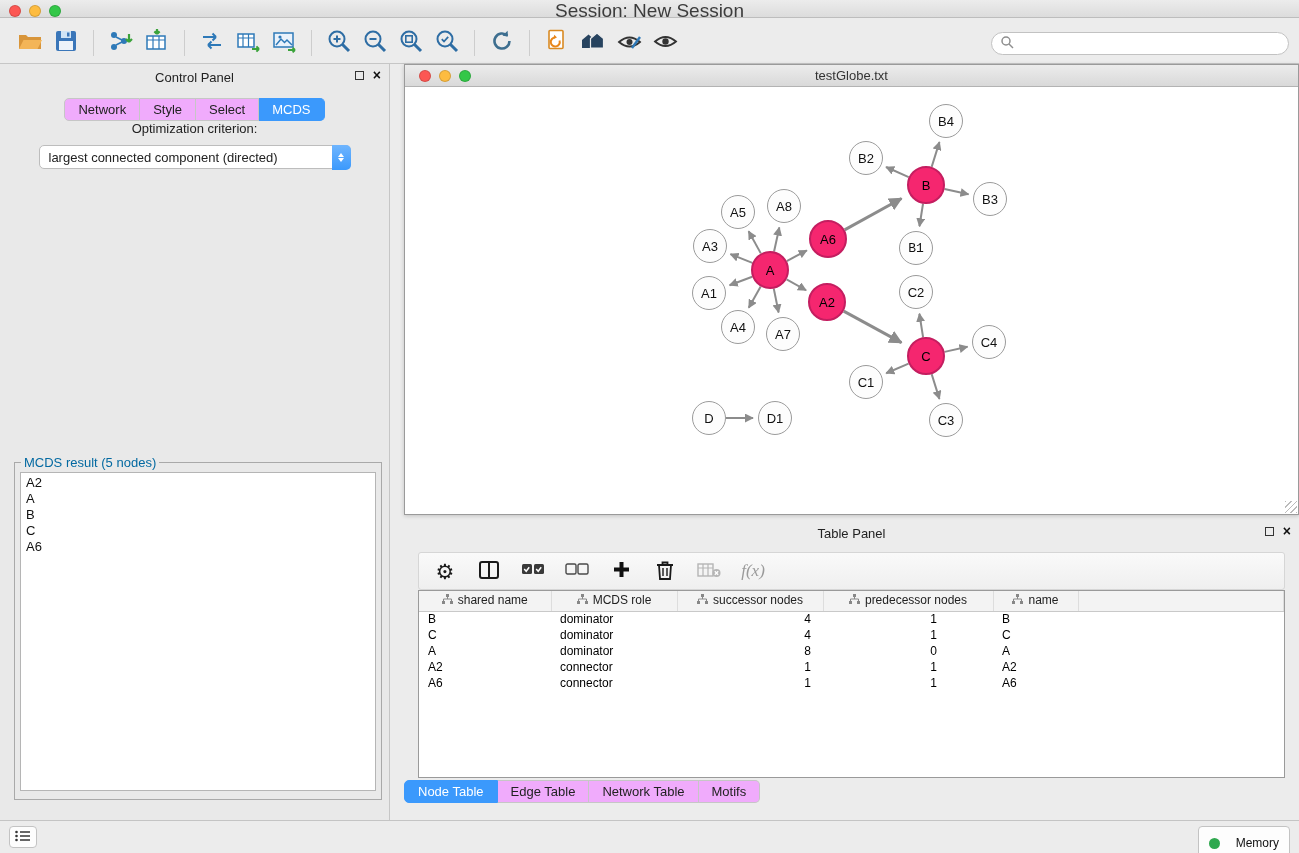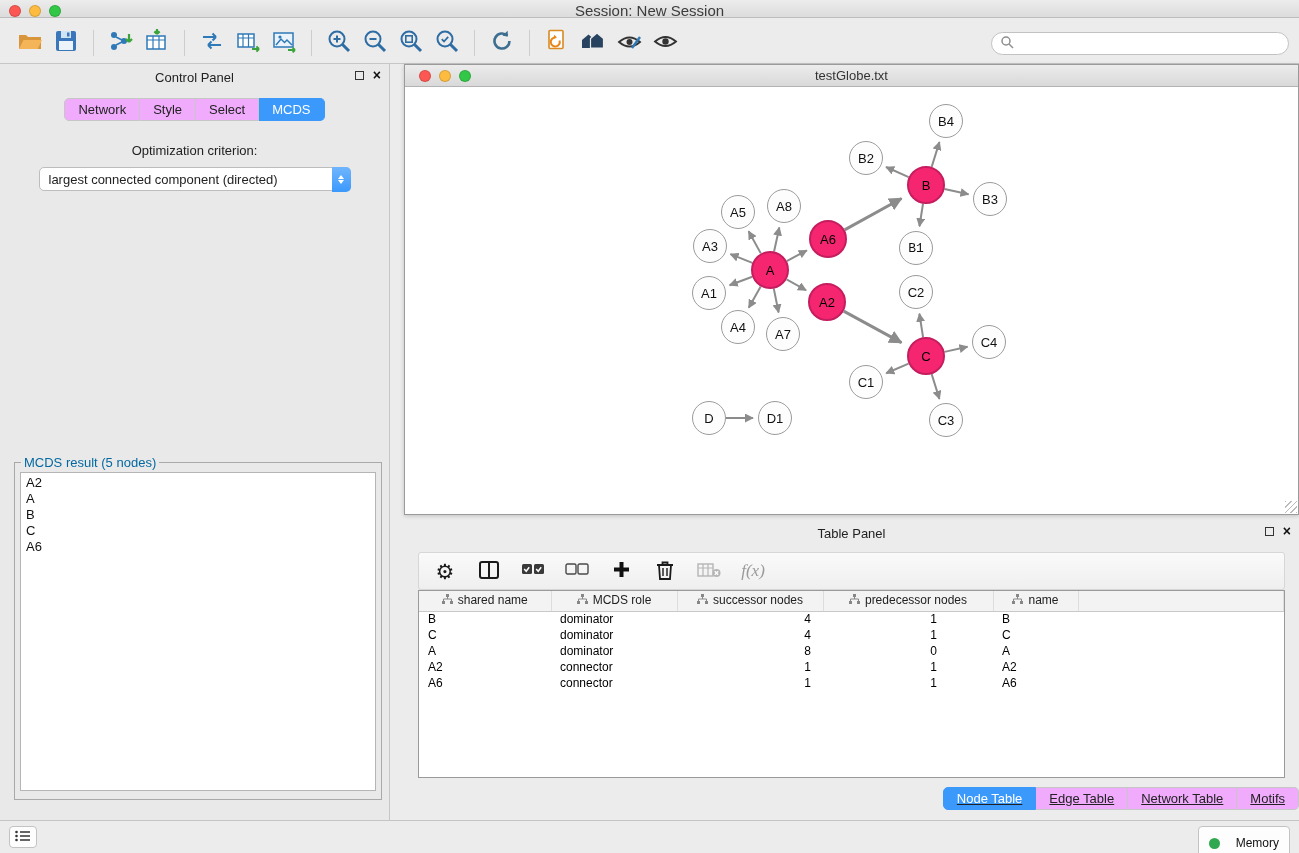--- a/index.html
+++ b/index.html
@@ -8,21 +8,21 @@
     font-family:"Liberation Sans", sans-serif;
     background:#ECECEC; color:#222; font-size:13px;
     position:relative; overflow:hidden;
     -webkit-font-smoothing:antialiased;
   }
   
   .titlebar {
     position:absolute; top:0; left:0; right:0; height:18px;
     background:linear-gradient(#ECECEC,#DCDCDC);
     border-bottom:1px solid #BDBDBD;
-    text-align:center; line-height:21px; font-size:15px; color:#3c3c3c;
+    text-align:center; line-height:21px; font-size:19px; color:#3c3c3c;
   }
   .traffic { position:absolute; left:9px; top:5px; display:flex; gap:8px; }
   .light { width:12px; height:12px; border-radius:50%; display:inline-block; border:1px solid rgba(0,0,0,.15); }
   .light.red { background:#FC5753; } .light.yellow { background:#FDBC40; } .light.green { background:#33C748; }
   
   .toolbar {
     position:absolute; top:22px; left:0; right:0; height:42px;
     background:#ECECEC; border-bottom:1px solid #C6C6C6;
     display:flex; align-items:center; padding-left:12px;
   }
@@ -45,21 +45,21 @@
   .close-x { font-weight:bold; font-size:14px; line-height:10px; color:#111; }
   .seg { display:flex; justify-content:center; }
   .cp-tabs { margin-top:8px; }
   .seg-btn {
     background:#f0abfc; border:1px solid #C6C6C6; border-left:none;
     padding:3px 13px; font-size:13px; color:#222; cursor:default; white-space:nowrap;
   }
   .seg-btn.first { border-left:1px solid #C6C6C6; border-radius:5px 0 0 5px; }
   .seg-btn.last  { border-radius:0 5px 5px 0; }
   .seg-btn.active { background:var(--accent,#3B99FC); border-color:var(--accent,#3B99FC); color:#fff; }
-  .opt-label { text-align:center; margin-top:22px; font-size:13px; }
+  .opt-label { text-align:center; font-size:13px; }
   .dropdown {
     width:312px; height:24px; margin:9px auto 0; background:#fff;
     border:1px solid #BDBDBD; border-radius:5px;
     display:flex; align-items:center; position:relative; font-size:13px;
   }
   .dropdown > .dd-text { padding-left:9px; flex:1; white-space:nowrap; overflow:hidden; }
   .dd-stepper {
     width:19px; height:25px; margin:-1px -1px -1px 0; border-radius:0 5px 5px 0;
     background:linear-gradient(#6FB5FE,var(--accent,#3B99FC));
     display:flex; flex-direction:column; align-items:center; justify-content:center; gap:1px;
@@ -118,21 +118,21 @@
   .nt-wrap { margin:0 14px 0; height:188px; background:#fff; border:1px solid #9A9A9A; overflow:hidden; }
   table.node-table { border-collapse:collapse; table-layout:fixed; width:100%; font-size:12px; }
   table.node-table th {
     height:20px; background:#F3F3F3; border-bottom:1px solid #C9C9C9; border-right:1px solid #DDD;
     font-weight:normal; font-size:12px; color:#222; text-align:center; white-space:nowrap; overflow:hidden;
   }
   table.node-table th .colicon { margin-right:5px; vertical-align:-1px; }
   table.node-table td { height:16px; padding-left:9px; white-space:nowrap; overflow:hidden; color:#000; }
   table.node-table td.num { text-align:right; padding-right:12px; }
   table.node-table td.pred { padding-right:56px; }
-  .tp-tabs { position:absolute; left:0; right:0; bottom:8px; display:flex; justify-content:flex-end;text-decoration:underline; }
+  .tp-tabs { position:absolute; left:0; right:0; bottom:15px; display:flex; justify-content:flex-start; }
   
   .statusbar {
     position:absolute; left:0; right:0; bottom:0; height:33px;
     background:#ECECEC; border-top:1px solid #C4C4C4;
   }
   .list-btn {
     position:absolute; left:9px; top:5px; width:28px; height:22px;
     background:#FDFDFD; border:1px solid #C3C3C3; border-radius:4px;
     display:flex; align-items:center; justify-content:center;
   }

